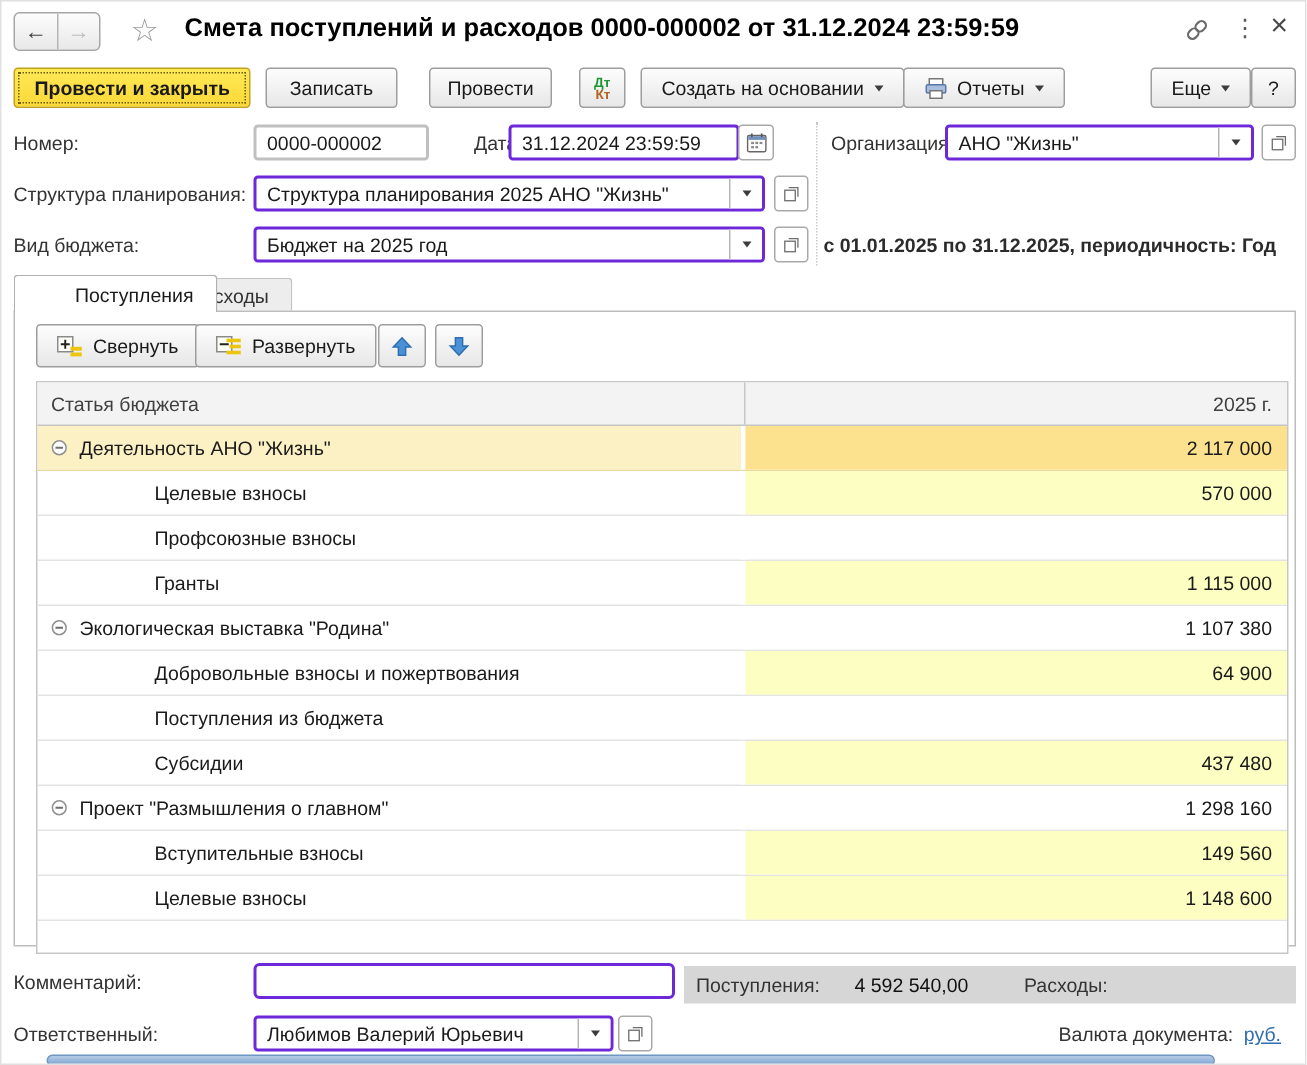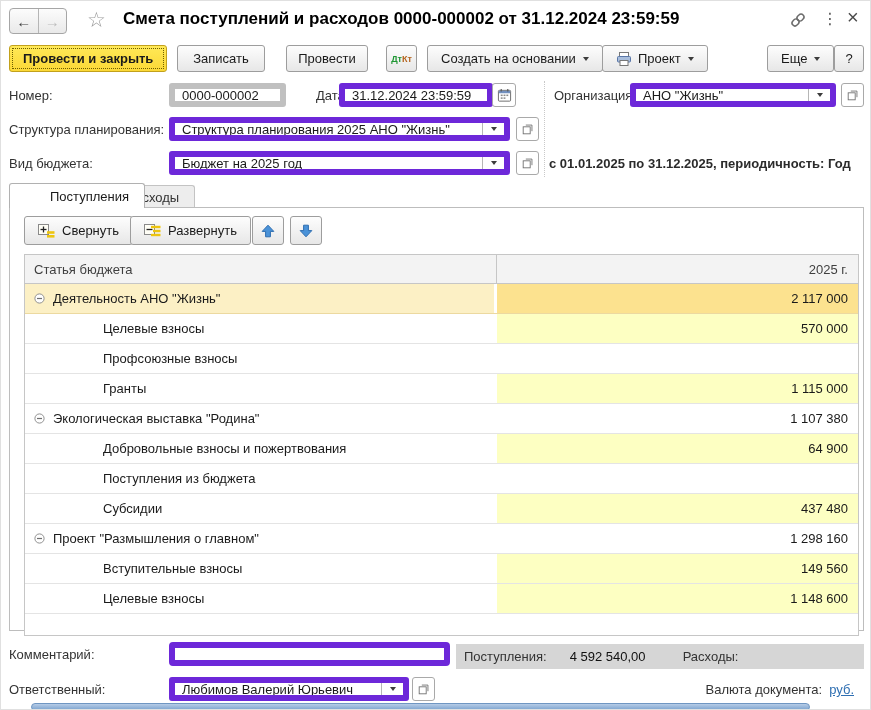--- a/index.html
+++ b/index.html
@@ -10,21 +10,21 @@
   
   .btn{display:inline-flex;align-items:center;justify-content:center;height:27px;padding:0 13px;
        background:linear-gradient(#fdfdfd,#e7e7e7);border:1px solid #9d9d9d;border-radius:3px;
        font-size:13px;color:#1a1a1a;cursor:pointer;white-space:nowrap;}
   .btn.primary{background:linear-gradient(#ffe957,#fbd837);border:1px solid #c2a11c;font-weight:bold;
        outline:1px dotted #6e5f00;outline-offset:-4px;}
   .caret{width:0;height:0;border-left:3.5px solid transparent;border-right:3.5px solid transparent;
        border-top:4px solid #3c3c3c;margin-left:7px;}
   .sqbtn{width:30px;padding:0;}
   
-  .field{position:absolute;height:24px;border:6px solid #6d28d9;border-radius:3px;background:#fff;
+  .field{position:absolute;height:24px;border:2px solid #6d28d9;border-radius:3px;background:#fff;
        display:flex;align-items:stretch;overflow:hidden;box-sizing:border-box;}
   .field .text{flex:1;display:flex;align-items:center;padding:0 7px;white-space:nowrap;overflow:hidden;}
   .field .dd{width:21px;border-left:1px solid #b6b6b6;display:flex;align-items:center;justify-content:center;cursor:pointer;background:#fff;}
   .openbtn{position:absolute;width:23px;height:24px;border:1px solid #a9a9a9;border-radius:3px;background:#fff;
        display:flex;align-items:center;justify-content:center;cursor:pointer;box-sizing:border-box;}
   
   .tab{position:absolute;display:flex;align-items:center;padding:0 15px;font-size:13px;cursor:pointer;box-sizing:border-box;}
   .tab.active{background:#fff;border:1px solid #b1b1b1;border-bottom:none;border-radius:3px 3px 0 0;height:25px;z-index:3;padding-left:40px;}
   .tab.inactive{background:#ededed;border:1px solid #c3c3c3;border-bottom:none;border-radius:3px 3px 0 0;height:23px;z-index:1;color:#333;}
   #tabpanel{left:8px;top:206px;width:855px;height:424px;border:1px solid #bdbdbd;background:#fff;z-index:2;}
@@ -79,38 +79,38 @@
   <div class="abs btn primary" style="left:8px;top:44px;">
     <span>Провести и закрыть</span>
   </div>
   <div class="abs btn" style="left:176px;top:44px;width:88px;">
     <span>Записать</span>
   </div>
   <div class="abs btn" style="left:285px;top:44px;width:82px;">
     <span>Провести</span>
   </div>
   <div class="abs btn sqbtn" style="left:385px;top:44px;width:31px;">
-    <span class="icon" style="line-height:8px;font-size:9px;font-weight:bold;">
+    <span class="icon" style="flex-direction:column;line-height:8px;font-size:9px;font-weight:bold;">
       <span style="color:#1e9632;align-self:flex-start;">Дт</span>
       <span style="color:#b4641e;align-self:flex-end;">Кт</span>
     </span>
   </div>
   <div class="abs btn" style="left:426px;top:44px;">
     <span>Создать на основании</span>
     <span class="caret"></span>
   </div>
   <div class="abs btn" style="left:601px;top:44px;">
     <span class="icon" style="margin-right:6px;">
       <svg width="16" height="16" viewBox="0 0 16 16">
         <rect x="3.5" y="1.5" width="9" height="4" fill="#fff" stroke="#777"></rect>
         <rect x="1.5" y="5.5" width="13" height="5.5" rx="1" fill="#a9bedc" stroke="#5a77a8"></rect>
         <rect x="4" y="9.5" width="8" height="5" fill="#fff" stroke="#777"></rect>
       </svg>
     </span>
-    <span>Проект</span>
+    <span>Отчеты</span>
     <span class="caret"></span>
   </div>
   <div class="abs btn" style="left:766px;top:44px;">
     <span>Еще</span>
     <span class="caret"></span>
   </div>
   <div class="abs btn sqbtn" style="left:833px;top:44px;width:30px;">
     <span>?</span>
   </div>
 

